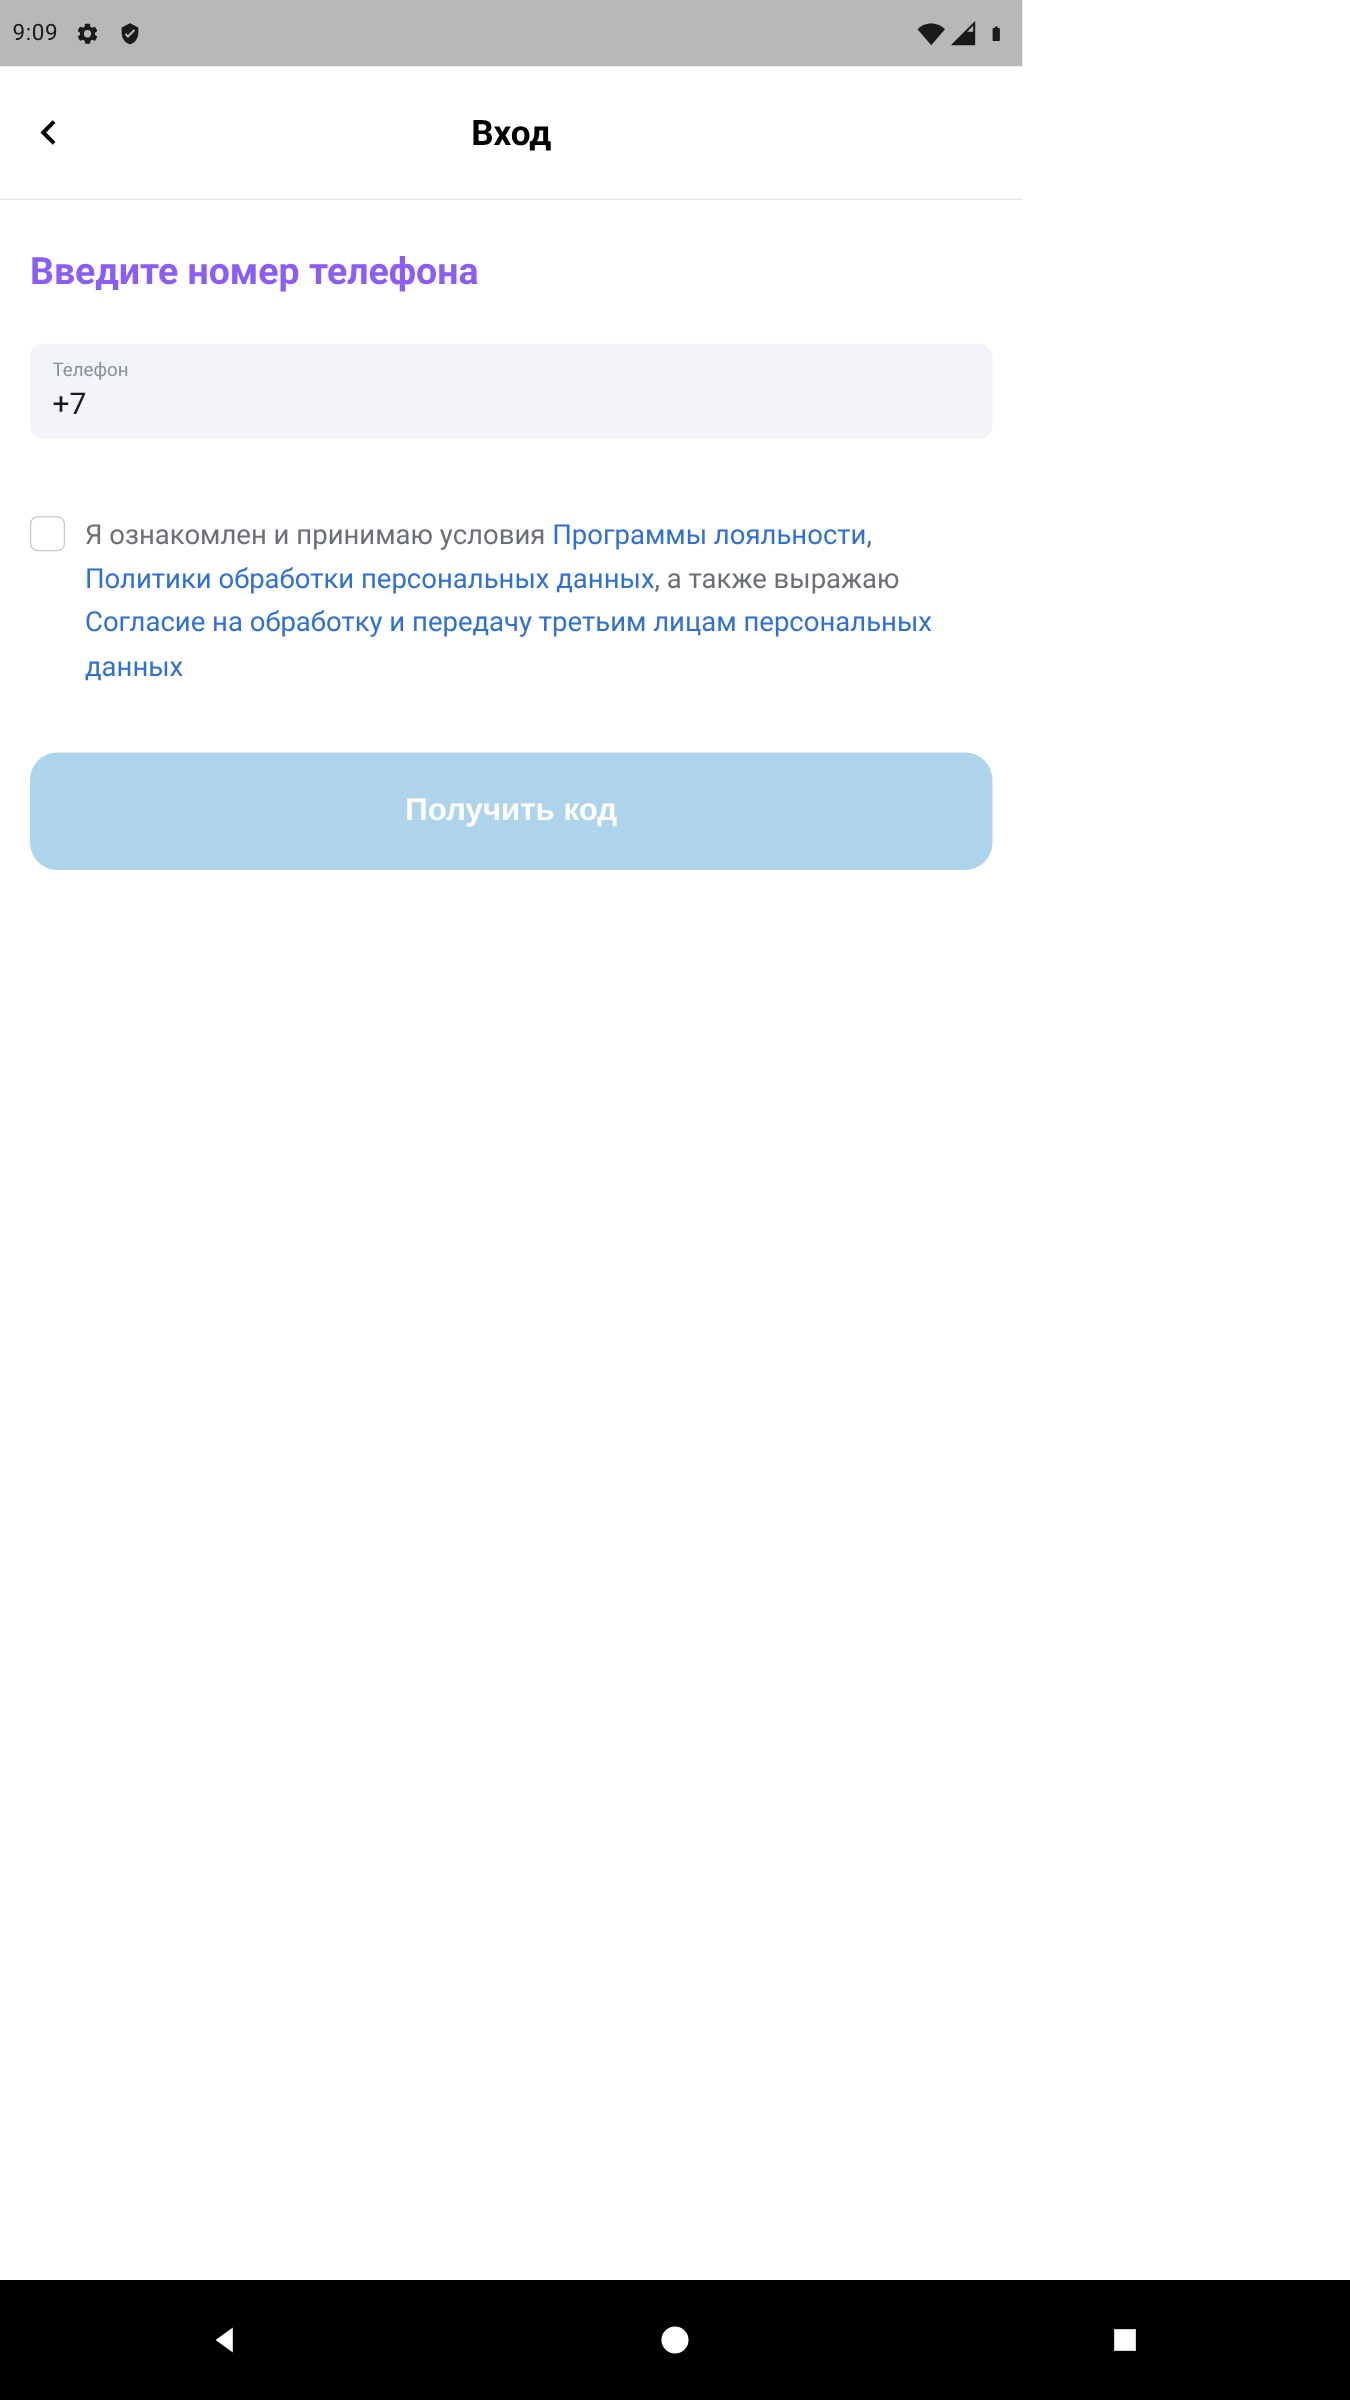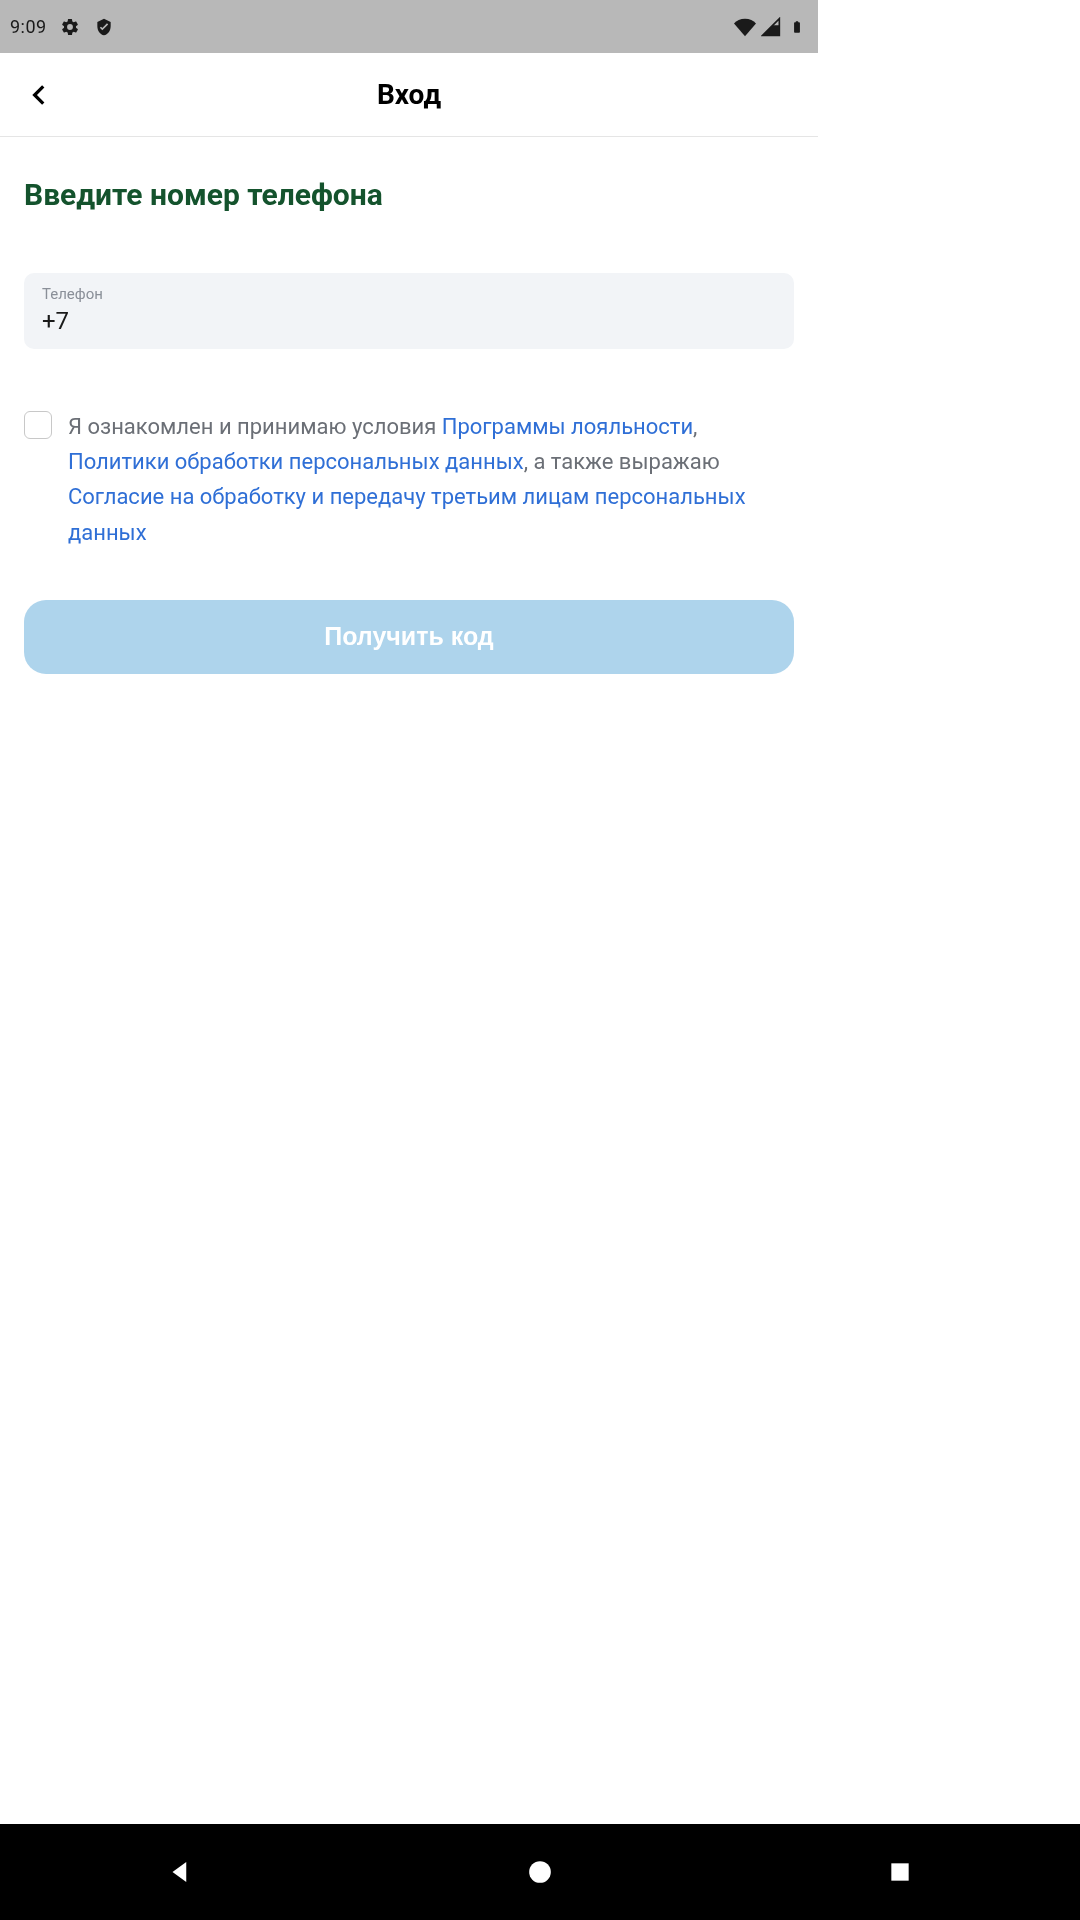--- a/index.html
+++ b/index.html
@@ -5,38 +5,38 @@
     * { margin: 0; padding: 0; box-sizing: border-box; }
     html, body { width: 818px; height: 1453px; background: #fff; font-family: -apple-system, BlinkMacSystemFont, "Segoe UI", Roboto, Arial, sans-serif; overflow: hidden; }
 
     .status-bar { height: 53px; background: #b8b8b8; display: flex; justify-content: space-between; align-items: center; padding: 0 10px; }
     .status-left { display: flex; align-items: center; gap: 12px; }
     .status-time { font-size: 18px; color: #1a1a1a; font-weight: 400; letter-spacing: 0.5px; }
     .status-right { display: flex; align-items: center; gap: 4px; }
     .status-icon { width: 22px; height: 22px; display: inline-flex; align-items: center; justify-content: center; }
     .status-icon svg { fill: #1a1a1a; }
 
-    .app-header { height: 84px; display: flex; align-items: center; position: relative; border-bottom: 1px solid #e5e5e5; }
+    .app-header { height: 107px; display: flex; align-items: center; position: relative; border-bottom: 1px solid #e5e5e5; }
     .back-btn { position: absolute; left: 20px; width: 40px; height: 40px; display: flex; align-items: center; justify-content: center; cursor: pointer; }
     .back-btn svg { stroke: #000; stroke-width: 3; fill: none; }
     .header-title { flex: 1; text-align: center; font-size: 28px; font-weight: 700; color: #000; }
 
     .content { padding: 40px 24px 0 24px; }
-    .heading { font-size: 30px; font-weight: 700; color: #14532d; margin-bottom: 61px; }
+    .heading { font-size: 30px; font-weight: 700; color: #8b5cf6; margin-bottom: 40px; }
 
     .field { background: #f2f4f7; border-radius: 10px; padding: 12px 18px 14px 18px; margin-bottom: 60px; }
     .field-label { font-size: 15px; color: #8a8f98; margin-bottom: 4px; }
     .field-value { font-size: 24px; color: #1a1a1a; font-weight: 400; }
 
     .consent-row { display: flex; align-items: flex-start; gap: 16px; margin-bottom: 50px; }
     .checkbox { width: 28px; height: 28px; border: 1.5px solid #c8c8c8; border-radius: 6px; flex: 0 0 28px; margin-top: 2px; cursor: pointer; background: #fff; }
     .consent-text { font-size: 22px; line-height: 1.6; color: #6b6f76; }
     .consent-text .link { color: #2f6fd6; cursor: pointer; }
 
-    .submit-btn { width: 100%; height: 74px; background: #aed4ec; border: none; border-radius: 22px; color: #fff; font-size: 25px; font-weight: 600; cursor: pointer; display: flex; align-items: center; justify-content: center; }
+    .submit-btn { width: 100%; height: 94px; background: #aed4ec; border: none; border-radius: 22px; color: #fff; font-size: 25px; font-weight: 600; cursor: pointer; display: flex; align-items: center; justify-content: center; }
 
     .nav-bar { position: absolute; bottom: 0; left: 0; right: 0; height: 96px; background: #000; display: flex; align-items: center; justify-content: space-around; }
     .nav-btn { width: 100px; height: 60px; display: flex; align-items: center; justify-content: center; cursor: pointer; }
     .nav-btn svg { fill: #fff; }
   </style>
 </head>
 <body>
 
 <div class="status-bar">
   <div class="status-left">

